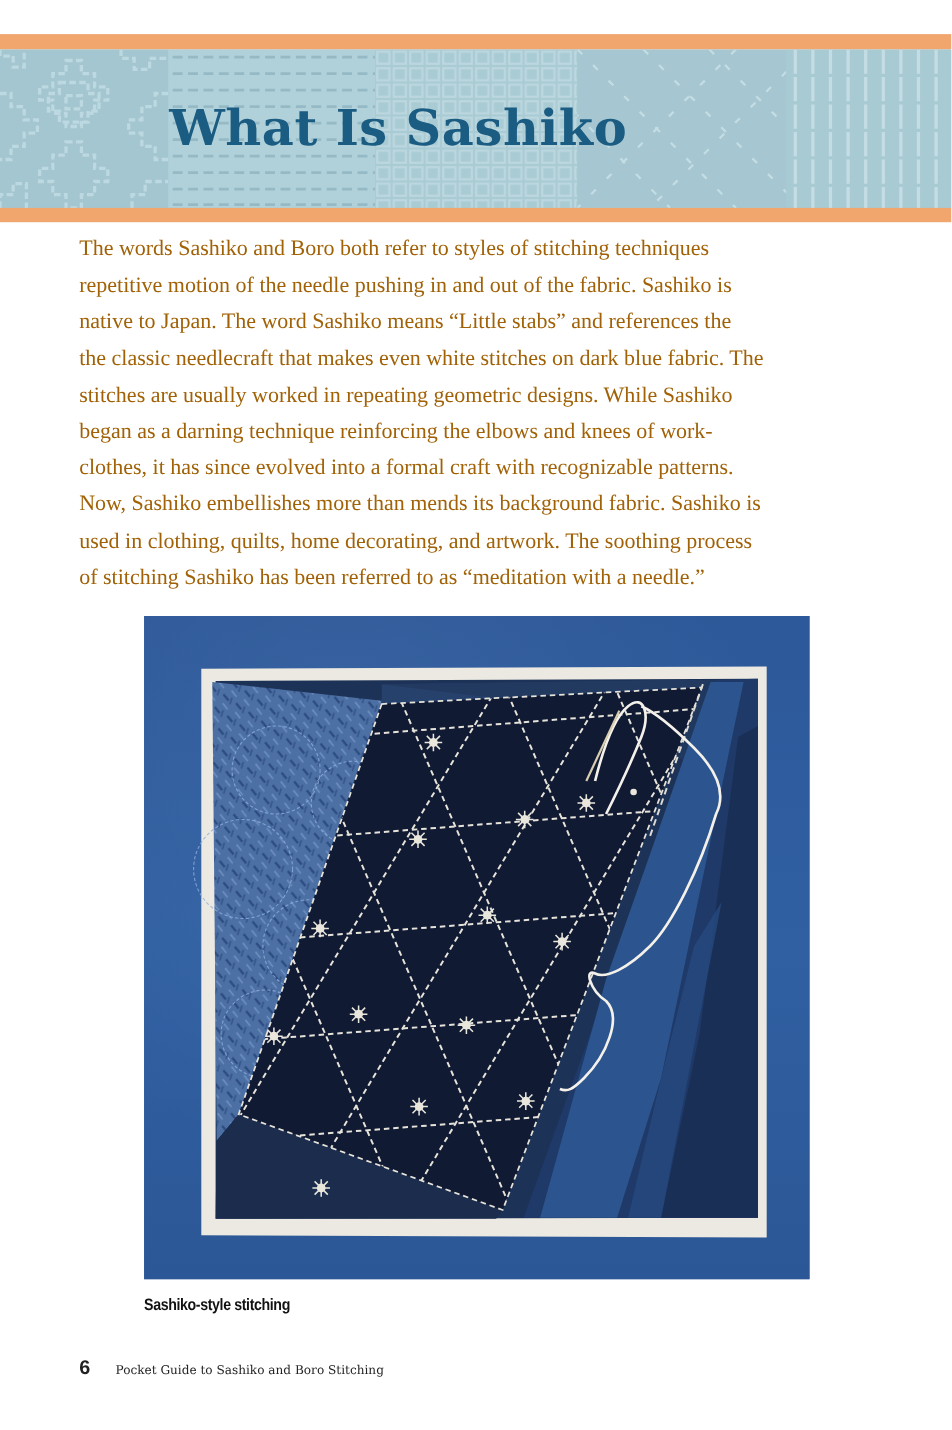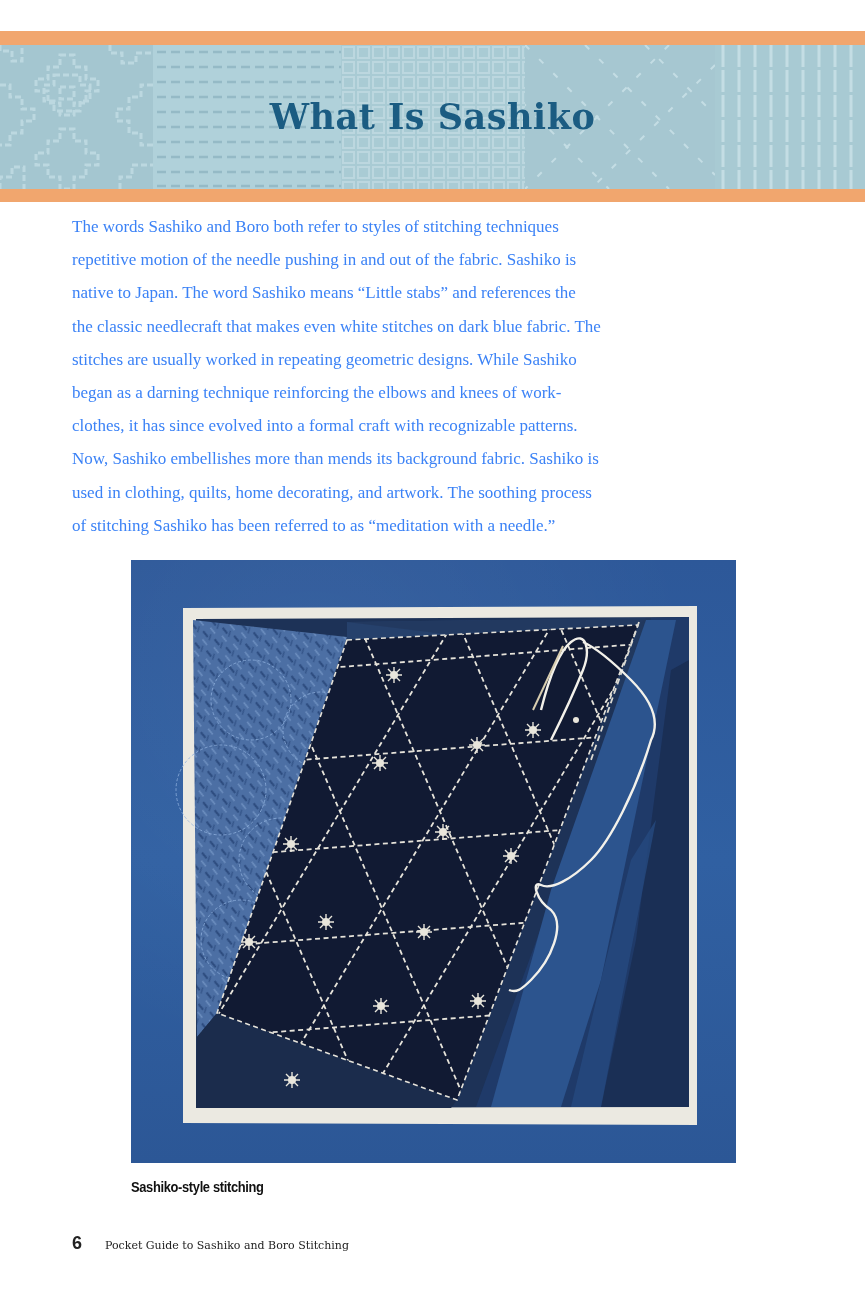--- a/index.html
+++ b/index.html
@@ -12,30 +12,30 @@
   .banner .stripe.bottom { top: 158px; height: 13px; }
   .banner .field { position: absolute; left: 0; top: 14px; width: 865px; height: 144px; background: #a7c9d3; overflow: hidden; }
   .banner .panel { position: absolute; top: 0; height: 144px; }
   .panel.p1 { left: 0; width: 153px; background: #a4c6d0; }
   .panel.p2 { left: 153px; width: 188px; background: #b0d1da; }
   .panel.p3 { left: 341px; width: 184px; background: #a9cbd4; }
   .panel.p4 { left: 525px; width: 190px; background: #a6c7d1; }
   .panel.p5 { left: 715px; width: 150px; background: #a8cad3; }
   .panel svg { position: absolute; left: 0; top: 0; }
   .banner-title {
-    position: absolute; left: 0; top: 14px; width: 865px; height: 144px;
+    position: absolute; left: 0; top: 14px; width: 724px; height: 144px;
     display: flex; flex-direction: column; align-items: center; justify-content: center;
     font-family: "DejaVu Serif", serif; font-weight: bold; color: #1b5c82;
-    font-size: 35px; line-height: 50px; letter-spacing: 0.5px; text-align: center;
+    font-size: 45px; line-height: 50px; letter-spacing: 0.5px; text-align: center;
   }
 
   
   .body-text {
     position: absolute; left: 72px; top: 210px; width: 730px;
-    font-family: "Liberation Serif", serif; font-size: 17px; line-height: 33.2px; color: #3b82f6;
+    font-family: "Liberation Serif", serif; font-size: 20px; line-height: 33.2px; color: #a16207;
   }
   .body-text .line { display: block; white-space: nowrap; }
 
   
   .photo { position: absolute; left: 131px; top: 560px; width: 605px; height: 603px; background: #2f5a9c; overflow: hidden; }
   .photo .mat-bg { position: absolute; inset: 0; background:
       radial-gradient(circle at 30% 20%, rgba(255,255,255,0.05), rgba(0,0,0,0) 60%),
       linear-gradient(180deg, #2d5899 0%, #3060a2 50%, #2c5796 100%); }
   .photo svg { position: absolute; left: 0; top: 0; }
 

